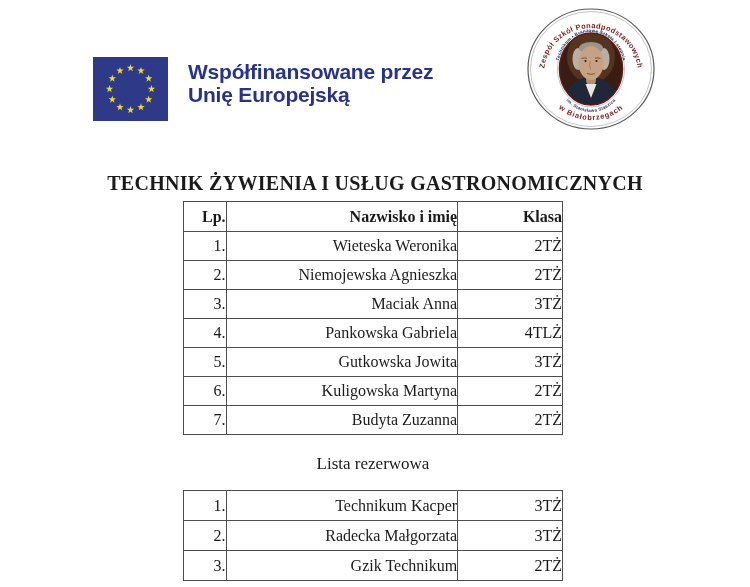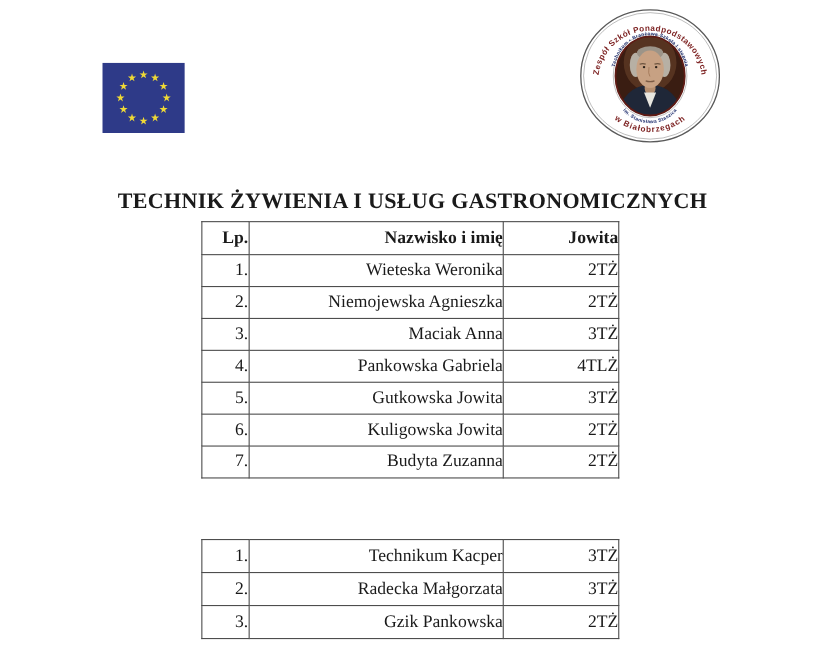--- a/index.html
+++ b/index.html
@@ -91,20 +91,24 @@
       <use href="#star" transform="translate(48,50.19)"></use>
       <use href="#star" transform="translate(37.5,53)"></use>
       <use href="#star" transform="translate(27,50.19)"></use>
       <use href="#star" transform="translate(19.31,42.5)"></use>
       <use href="#star" transform="translate(16.5,32)"></use>
       <use href="#star" transform="translate(19.31,21.5)"></use>
       <use href="#star" transform="translate(27,13.81)"></use>
     </g>
   </svg>
 
+  <div class="eu-text">
+    <div>Współfinansowane przez</div>
+    <div>Unię Europejską</div>
+  </div>
 
   <svg class="seal" width="132" height="126" viewBox="0 0 132 126">
     <defs>
       <clipPath id="pclip">
           <ellipse cx="66" cy="62" rx="31.5" ry="36"></ellipse>
         </clipPath>
       <path id="arcOuterTop" d="M 19,66 A 47,45 0 0 1 113,66" fill="none"></path>
       <path id="arcOuterBottom" d="M 15,62 A 51,51 0 0 0 117,62" fill="none"></path>
       <path id="arcInnerTop" d="M 33,62 A 33,37 0 0 1 99,62" fill="none"></path>
       <path id="arcInnerBottom" d="M 30,62 A 36,43 0 0 0 102,62" fill="none"></path>
@@ -153,21 +157,21 @@
   <table class="tbl tbl-main">
     <colgroup>
         <col class="c-lp">
         <col class="c-name">
         <col class="c-klasa">
       </colgroup>
     <tbody>
       <tr class="hdr">
         <th class="c-lp">Lp.</th>
         <th class="c-name">Nazwisko i imię</th>
-        <th class="c-klasa">Jowita</th>
+        <th class="c-klasa">Klasa</th>
       </tr>
       <tr class="row">
         <td class="c-lp">1.</td>
         <td class="c-name">Wieteska Weronika</td>
         <td class="c-klasa">2TŻ</td>
       </tr>
       <tr class="row">
         <td class="c-lp">2.</td>
         <td class="c-name">Niemojewska Agnieszka</td>
         <td class="c-klasa">2TŻ</td>
@@ -182,50 +186,51 @@
         <td class="c-name">Pankowska Gabriela</td>
         <td class="c-klasa">4TLŻ</td>
       </tr>
       <tr class="row">
         <td class="c-lp">5.</td>
         <td class="c-name">Gutkowska Jowita</td>
         <td class="c-klasa">3TŻ</td>
       </tr>
       <tr class="row">
         <td class="c-lp">6.</td>
-        <td class="c-name">Kuligowska Jowita</td>
+        <td class="c-name">Kuligowska Martyna</td>
         <td class="c-klasa">2TŻ</td>
       </tr>
       <tr class="row">
         <td class="c-lp">7.</td>
         <td class="c-name">Budyta Zuzanna</td>
         <td class="c-klasa">2TŻ</td>
       </tr>
     </tbody>
   </table>
 
+  <div class="reserve-heading">Lista rezerwowa</div>
 
   <table class="tbl tbl-reserve">
     <colgroup>
         <col class="c-lp">
         <col class="c-name">
         <col class="c-klasa">
       </colgroup>
     <tbody>
       <tr class="row">
         <td class="c-lp">1.</td>
         <td class="c-name">Technikum Kacper</td>
         <td class="c-klasa">3TŻ</td>
       </tr>
       <tr class="row">
         <td class="c-lp">2.</td>
         <td class="c-name">Radecka Małgorzata</td>
         <td class="c-klasa">3TŻ</td>
       </tr>
       <tr class="row">
         <td class="c-lp">3.</td>
-        <td class="c-name">Gzik Pankowska</td>
+        <td class="c-name">Gzik Technikum</td>
         <td class="c-klasa">2TŻ</td>
       </tr>
     </tbody>
   </table>
 
 </div>
 
 </body></html>

